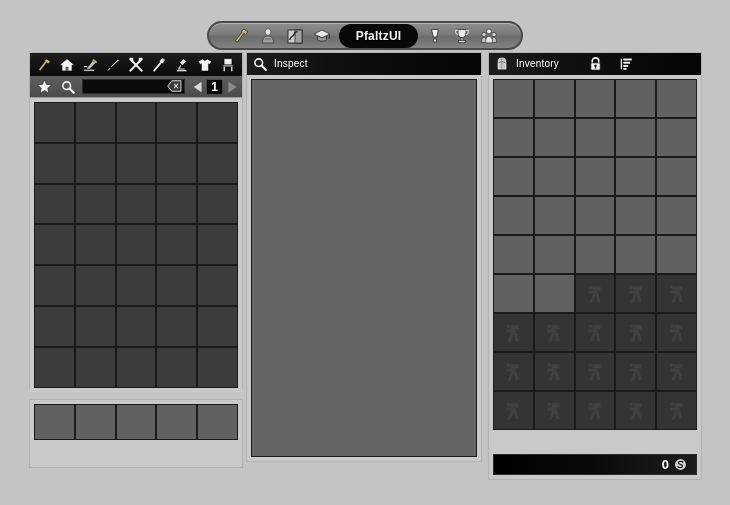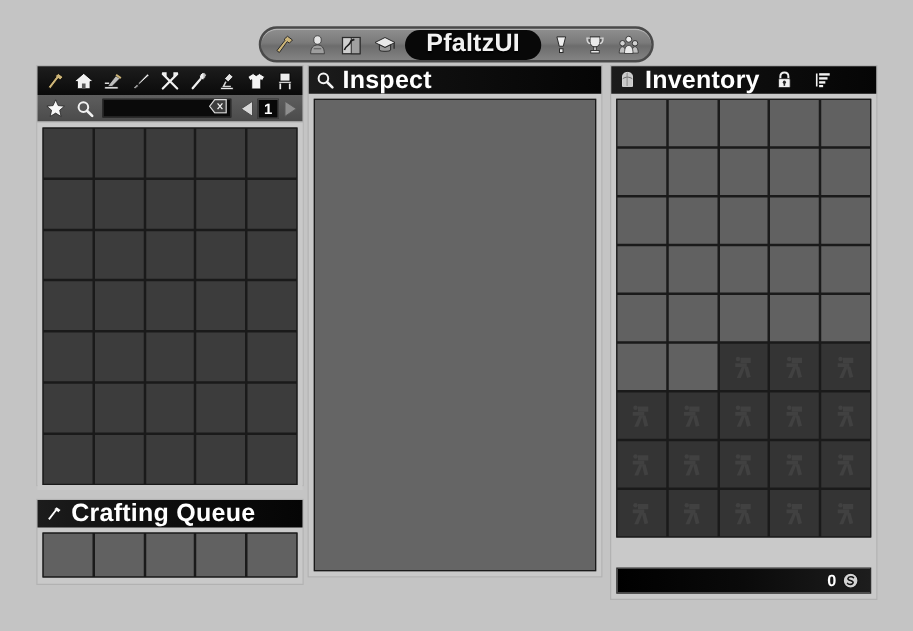--- a/index.html
+++ b/index.html
@@ -49,21 +49,21 @@
   .tb-icon svg { display:block; }
   .title-pill {
     background: #080808;
     color: #f2f2f2;
     border-radius: 13px;
     height: 24px;
     padding: 0 17px;
     display: flex;
     align-items: center;
     justify-content: center;
-    font-size: 20px;
+    font-size: 12px;
     font-weight: bold;
     letter-spacing: 0.2px;
     margin: 0 3px;
     text-shadow: 0 1px 1px #000;
   }
 
   
   .panel {
     position: absolute;
     background: #c9c9c9;
@@ -74,22 +74,22 @@
     background: linear-gradient(to right, #1c1c1c 0%, #101010 35%, #050505 100%);
     height: 22px;
     display: flex;
     align-items: center;
     padding: 0 5px;
     gap: 6px;
     box-sizing: border-box;
   }
   .panel-header .ph-title {
     color: #fff;
-    font-size: 20px;
-    font-weight: bold;
+    font-size: 10px;
+    font-weight: normal;
     letter-spacing: 0.2px;
     line-height: 1;
   }
   .hdr-ico { display: flex; align-items: center; justify-content: center; }
 
   
   #left-panel {
     left: 29px;
     top: 52px;
     width: 214px;
@@ -466,28 +466,20 @@
         <div class="slot"></div>
         <div class="slot"></div>
         <div class="slot"></div>
         <div class="slot"></div>
         <div class="slot"></div>
       </div>
   </div>
 </div>
 
 <div class="panel" id="queue-panel">
-  <div class="panel-header">
-    <span class="hdr-ico">
-      <svg width="16" height="16" viewBox="0 0 20 20">
-        <path d="M13 3.2 L17.2 6.2 L14.6 8.8 L12.9 7.5 L6 16.6 L4 15.1 L11 5.9 L10.3 5.2 Z" fill="#fbfbfb" stroke="#000" stroke-width="0.6"></path>
-      </svg>
-    </span>
-    <span class="ph-title">Crafting Queue</span>
-  </div>
   <div id="queue-grid-area">
     <div id="queue-grid">
         <div class="slot light"></div>
         <div class="slot light"></div>
         <div class="slot light"></div>
         <div class="slot light"></div>
         <div class="slot light"></div>
       </div>
   </div>
 </div>

